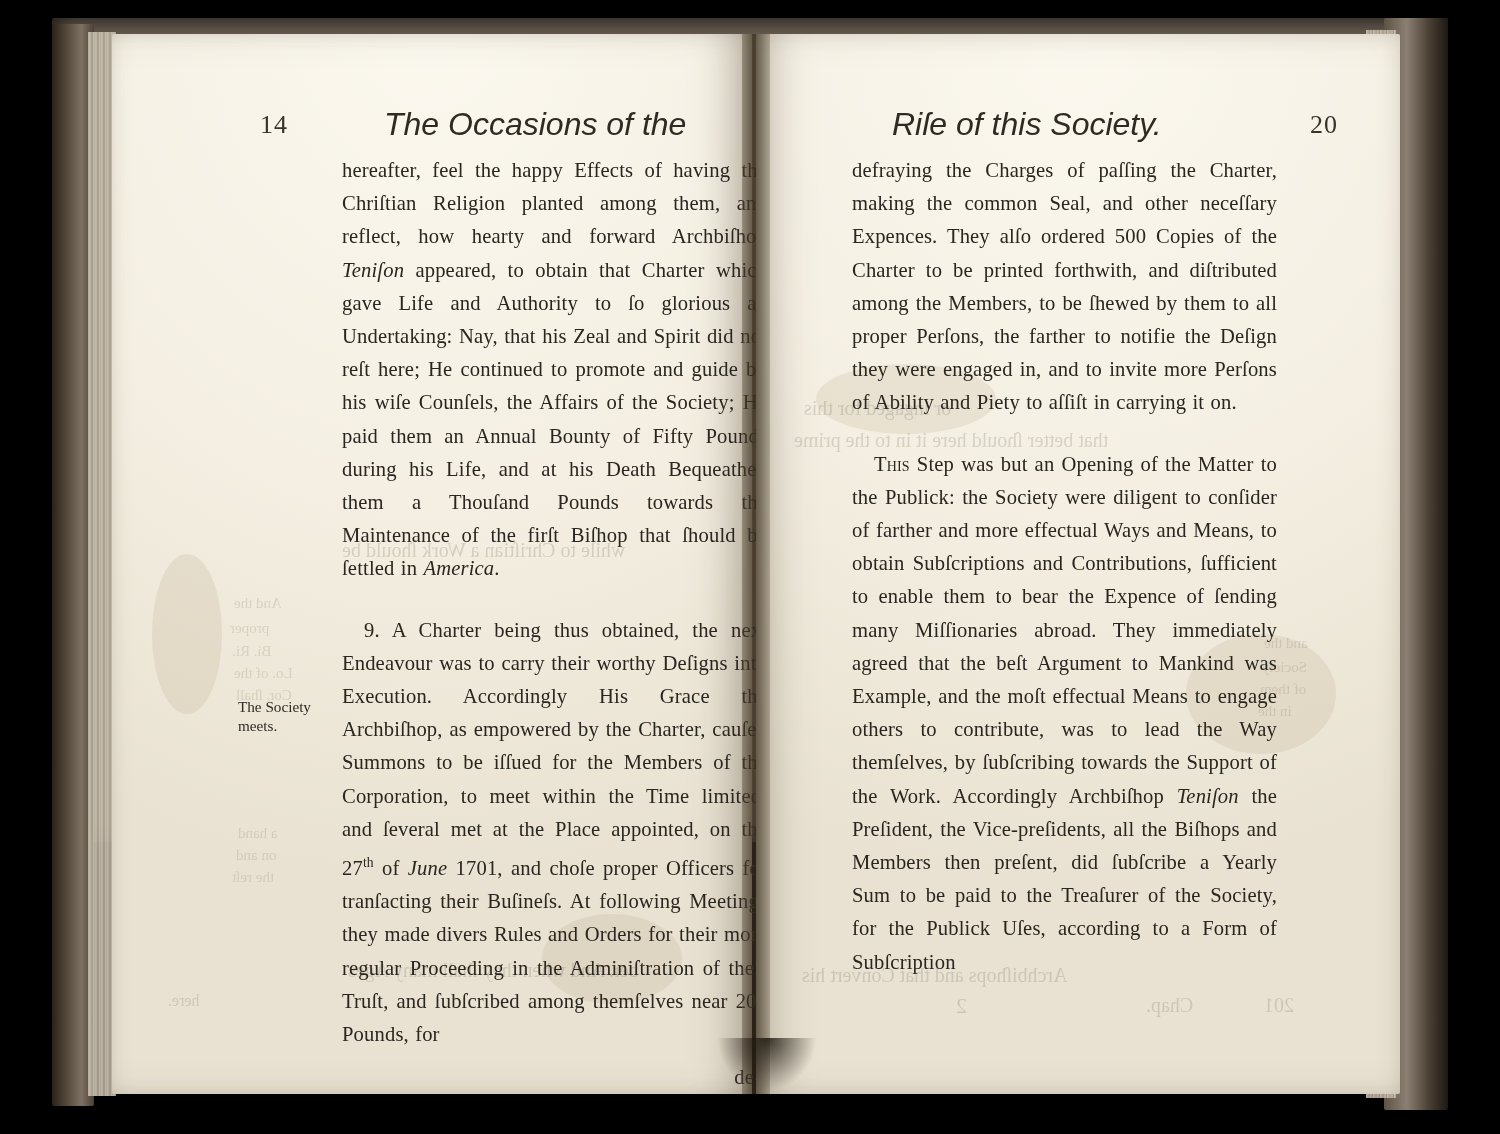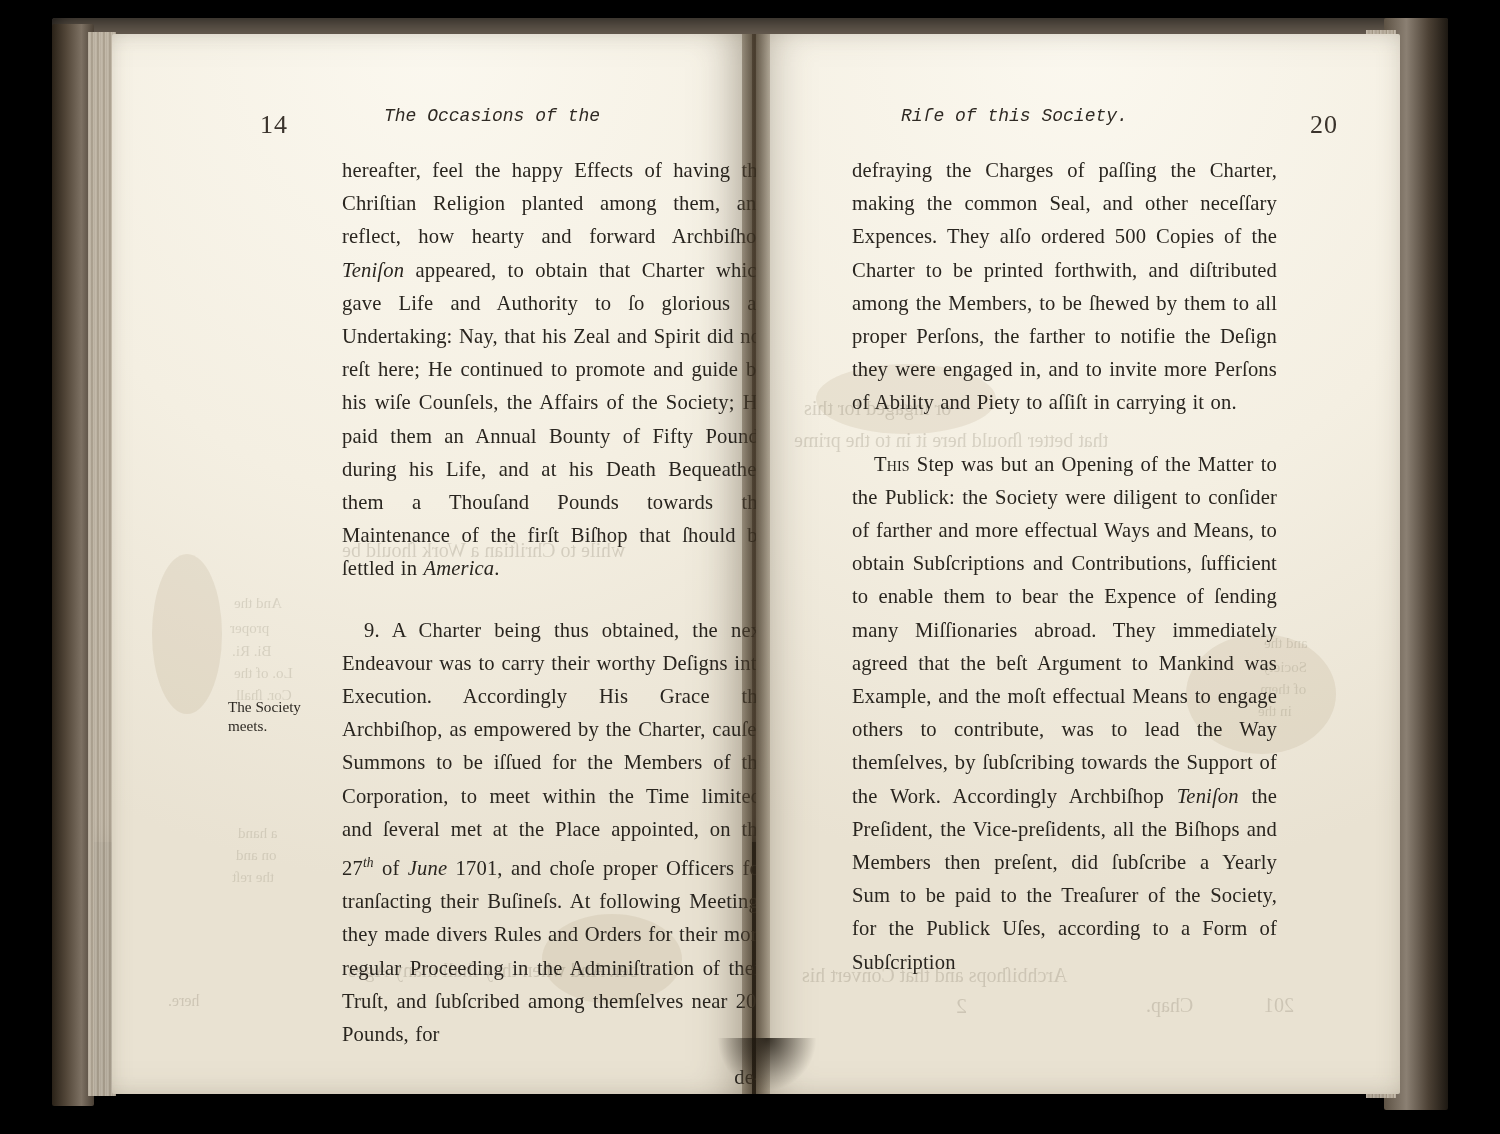--- a/index.html
+++ b/index.html
@@ -115,39 +115,39 @@
   }
   .folio {
     position: absolute;
     font-size: 26px;
     letter-spacing: 1px;
     color: #3a332c;
     font-family: "Liberation Serif", serif;
   }
   .running-head {
     position: absolute;
-    font-size: 18px;
+    font-size: 32px;
     font-style: italic;
     color: #2f2a24;
     white-space: nowrap;
-    font-family: Liberation Mono, monospace;
+    font-family: Liberation Sans, sans-serif;
   }
   .body-text {
     font-size: 20.6px;
     line-height: 33.2px;
     text-align: justify;
     color: #29251f;
     letter-spacing: 0.15px;
     word-spacing: 1px;
   }
   .body-text p { margin: 0; }
   .body-text p + p { margin-top: 28px; }
   .indent { text-indent: 22px; }
   .sc { font-variant: small-caps; }
-  .sup { font-size: 0.66em; vertical-align: super; font-style: italic; }
+  .sup { font-size: 0.66em; vertical-align: super; }
   .catch {
     text-align: right;
     font-size: 20.6px;
     margin-top: 10px;
     padding-right: 6px;
   }
   
   .marginal {
     position: absolute;
     font-size: 15.2px;
@@ -212,30 +212,30 @@
       <div class="ghost2" style="left:126px; top:790px;">a hand</div>
       <div class="ghost2" style="left:124px; top:812px;">on and</div>
       <div class="ghost2" style="left:120px; top:834px;">the reſt</div>
 
       <div class="col body-text" style="left:230px; top:120px; width:425px;">
         <p>hereafter, feel the happy Effects of having the Chriſtian Religion planted among them, and reflect, how hearty and forward Archbiſhop <i>Teniſon</i> appeared, to obtain that Charter which gave Life and Authority to ſo glorious an Undertaking: Nay, that his Zeal and Spirit did not reſt here; He continued to promote and guide by his wiſe Counſels, the Affairs of the Society; He paid them an Annual Bounty of Fifty Pounds during his Life, and at his Death Bequeathed them a Thouſand Pounds towards the Maintenance of the firſt Biſhop that ſhould be ſettled in <i>America</i>.</p>
         <p class="indent">9. A Charter being thus obtained, the next Endeavour was to carry their worthy Deſigns into Execution. Accordingly His Grace the Archbiſhop, as empowered by the Charter, cauſed Summons to be iſſued for the Members of the Corporation, to meet within the Time limited; and ſeveral met at the Place appointed, on the 27<span class="sup">th</span> of <i>June</i> 1701, and choſe proper Officers for tranſacting their Buſineſs. At following Meetings they made divers Rules and Orders for their more regular Proceeding in the Adminiſtration of their Truſt, and ſubſcribed among themſelves near 200 Pounds, for</p>
         <div class="catch">de-</div>
       </div>
 
-      <div class="marginal" style="left:116px; top:663px; width:96px;">The Society meets.</div>
+      <div class="marginal" style="left:126px; top:663px; width:96px;">The Society meets.</div>
     </div>
 
     <div class="page right">
       <div class="foxing" style="left:430px;top:600px;width:150px;height:120px;"></div>
       <div class="foxing" style="left:60px;top:330px;width:180px;height:70px;"></div>
 
       <span class="folio" style="right:62px; top:76px;">20</span>
 
-      <span class="running-head" style="left:145px; top:72px;text-align:right;">Riſe of this Society.</span>
+      <span class="running-head" style="left:136px; top:72px;text-align:right;">Riſe of this Society.</span>
 
       <div class="ghost" style="left:48px; top:358px;">or ingaged for this</div>
       <div class="ghost" style="left:38px; top:390px;">that better ſhould here it in to the prime</div>
       <div class="ghost" style="left:46px; top:925px;">Archbiſhops and that Convert his</div>
       <div class="ghost" style="left:390px; top:955px;">Chap.</div>
       <div class="ghost" style="left:508px; top:955px;">201</div>
       <div class="ghost" style="left:200px; top:955px;font-size:22px;">2</div>
       <div class="ghost2" style="left:508px; top:600px;">and the</div>
       <div class="ghost2" style="left:506px; top:624px;">Society</div>
       <div class="ghost2" style="left:504px; top:646px;">of them</div>

